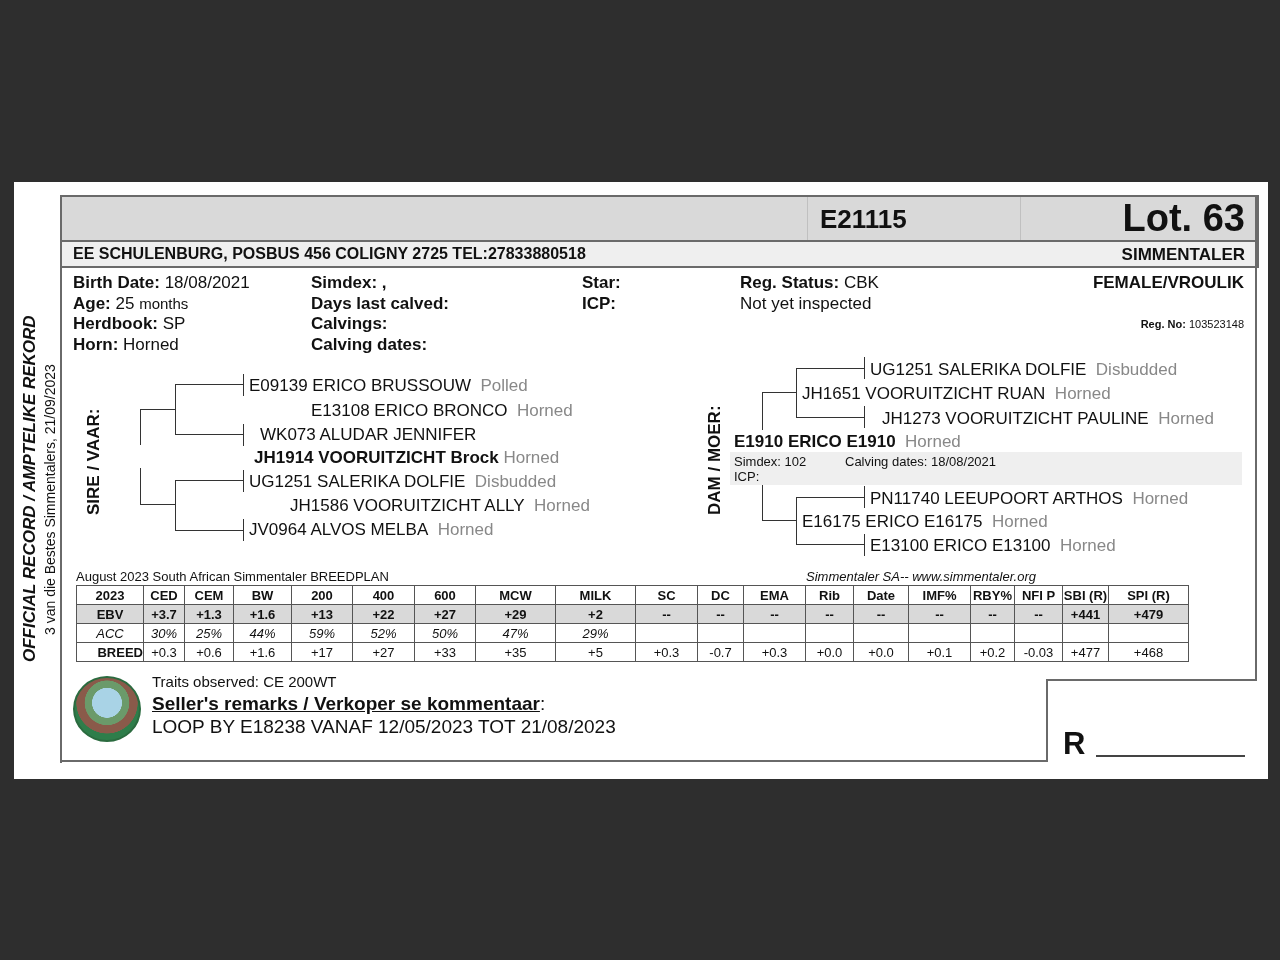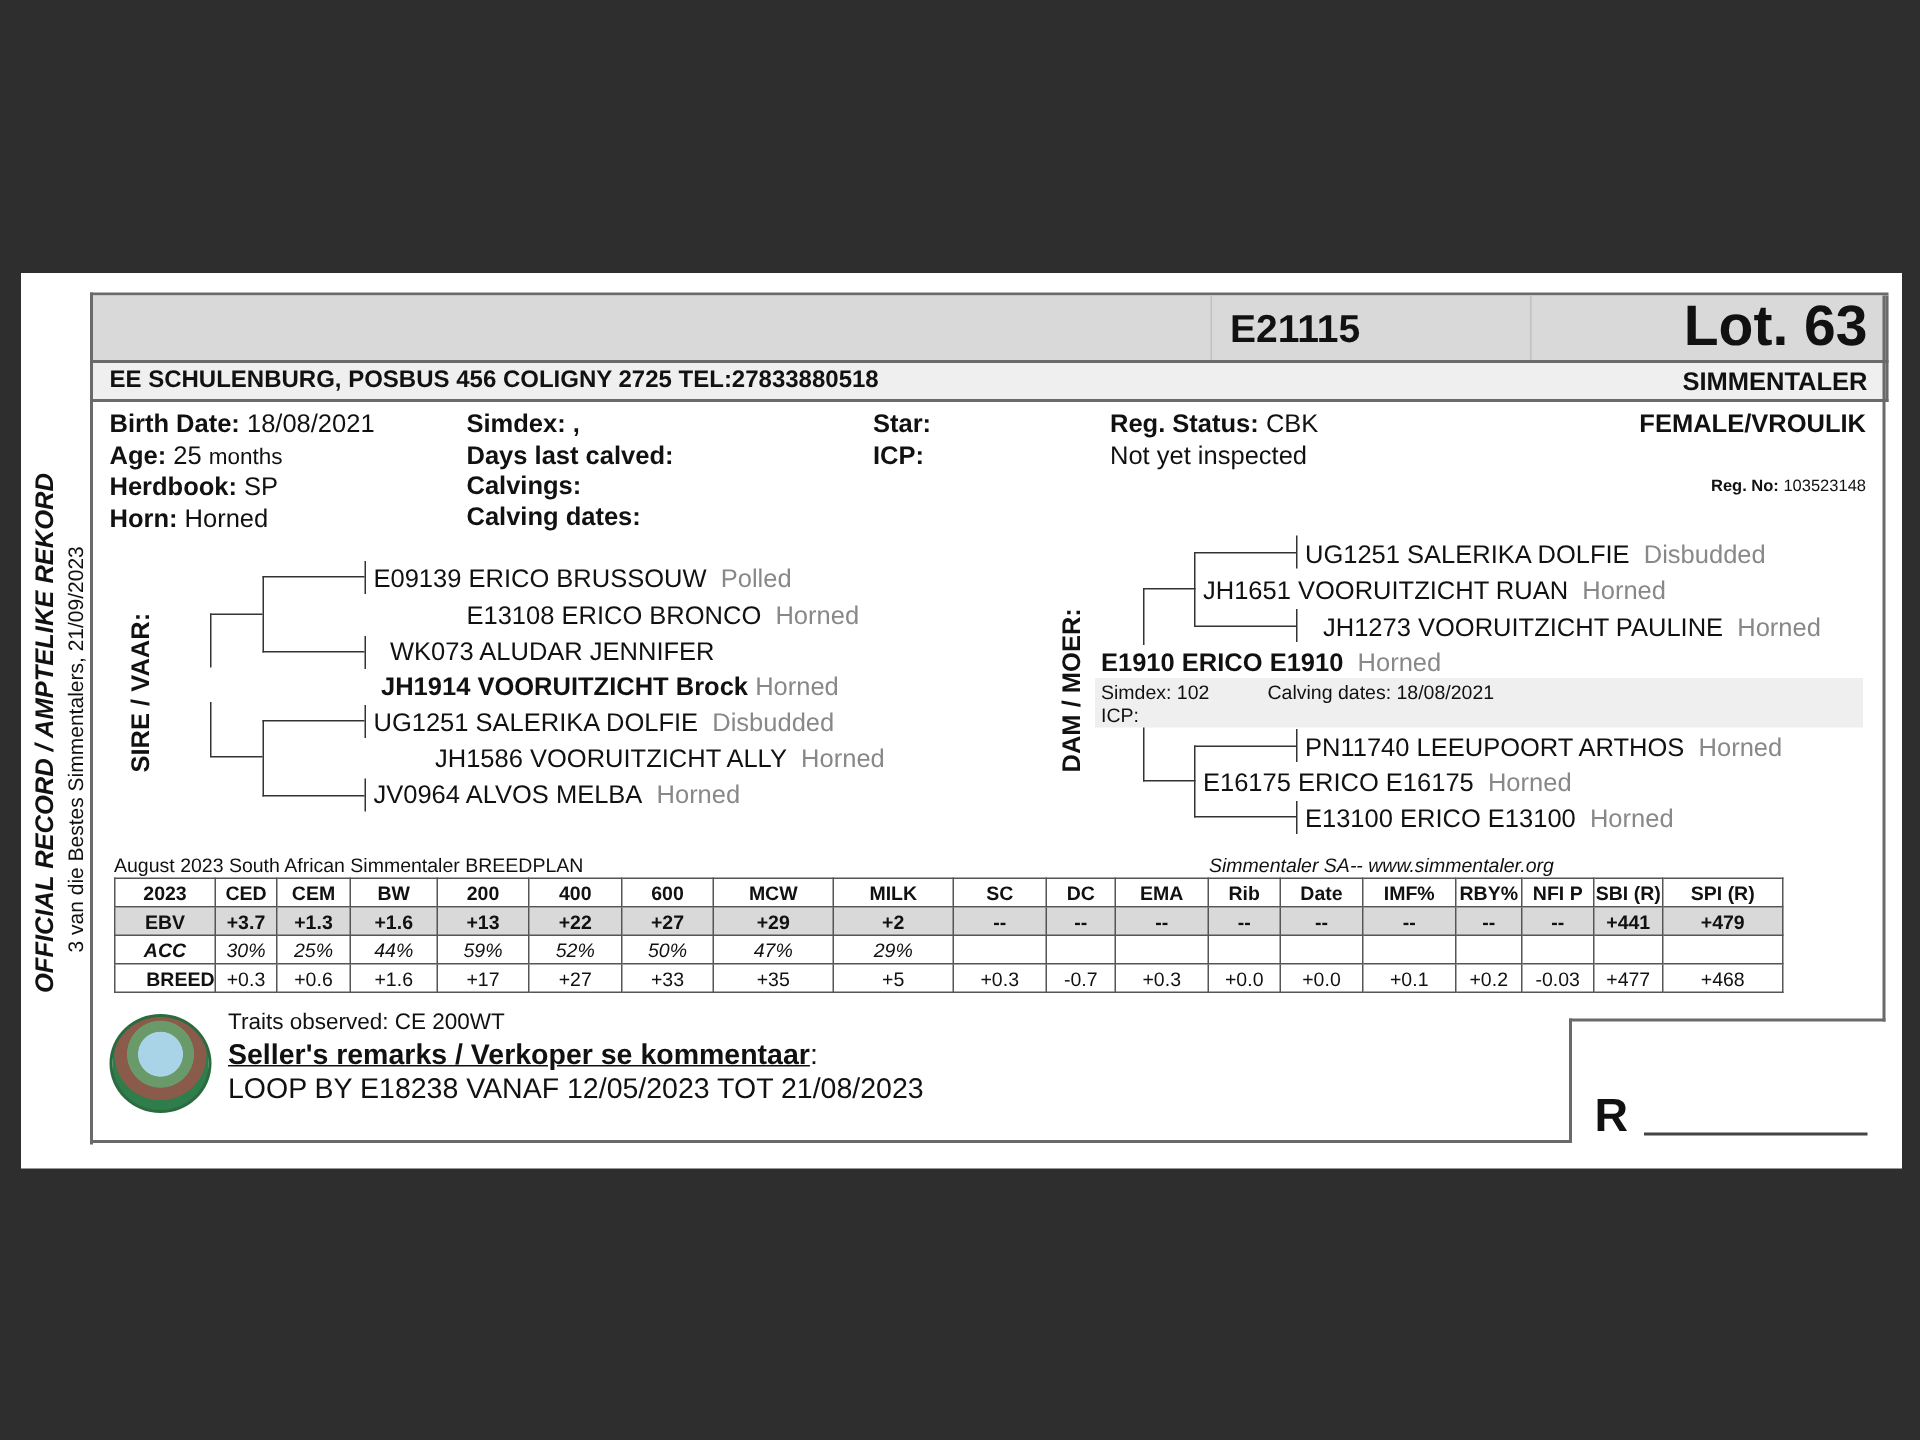--- a/index.html
+++ b/index.html
@@ -45,21 +45,21 @@
   .damband .a { position:absolute; left:4px; top:2px; font-size:13px; }
   .damband .b { position:absolute; left:115px; top:2px; font-size:13px; }
   .damband .c { position:absolute; left:4px; top:17px; font-size:13px; }
   .bp-title { position:absolute; left:76px; top:569px; font-size:13px; }
   .bp-site { position:absolute; left:806px; top:569px; font-size:13px; font-style:italic; }
   table.bp { position:absolute; left:76px; top:585px; border-collapse:collapse; font-size:13px; }
   table.bp td { border:1px solid #555; text-align:center; height:18px; padding:0; }
   table.bp tr.hd td { font-weight:bold; }
   table.bp tr.ebv td { background:#d9d9d9; font-weight:bold; }
   table.bp tr.acc td { font-style:italic; }
-  table.bp tr.acc td:first-child { font-weight:bold; }
+  table.bp tr.acc td:first-child { font-weight:normal; }
   table.bp tr.brd td:first-child { font-weight:bold;text-align:right; }
   .logo {
     position:absolute; left:73px; top:676px; width:64px; height:62px; border-radius:50%;
     background:radial-gradient(circle at 50% 40%, #a9d3e6 0 30%, #6b9a6a 31% 45%, #8a5a4a 46% 62%, #2e7d4a 63% 100%);
     border:2px solid #2b6b3f;
   }
   .traits { position:absolute; left:152px; top:673px; font-size:15px; }
   .remarks { position:absolute; left:152px; top:693px; font-size:19px; }
   .remarks u { font-weight:bold; }
   .loop { position:absolute; left:152px; top:716px; font-size:19px; }

